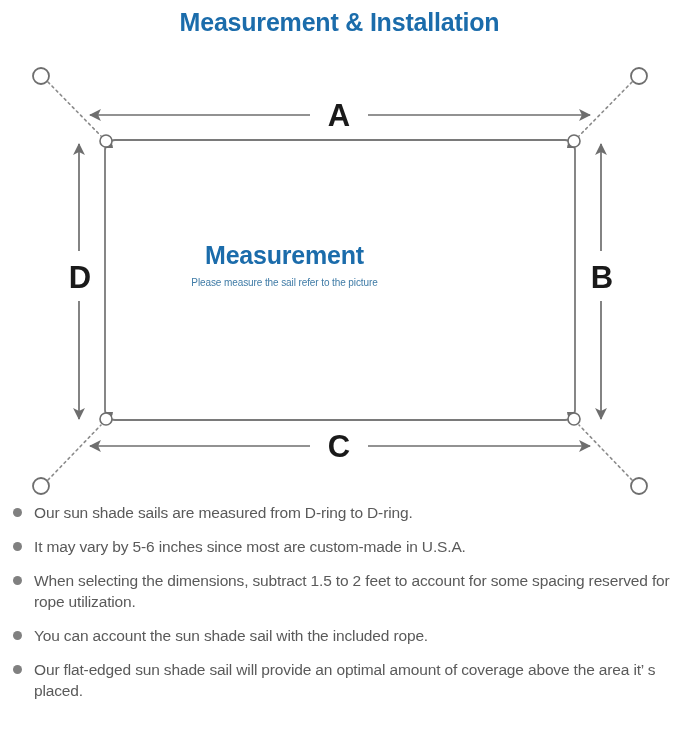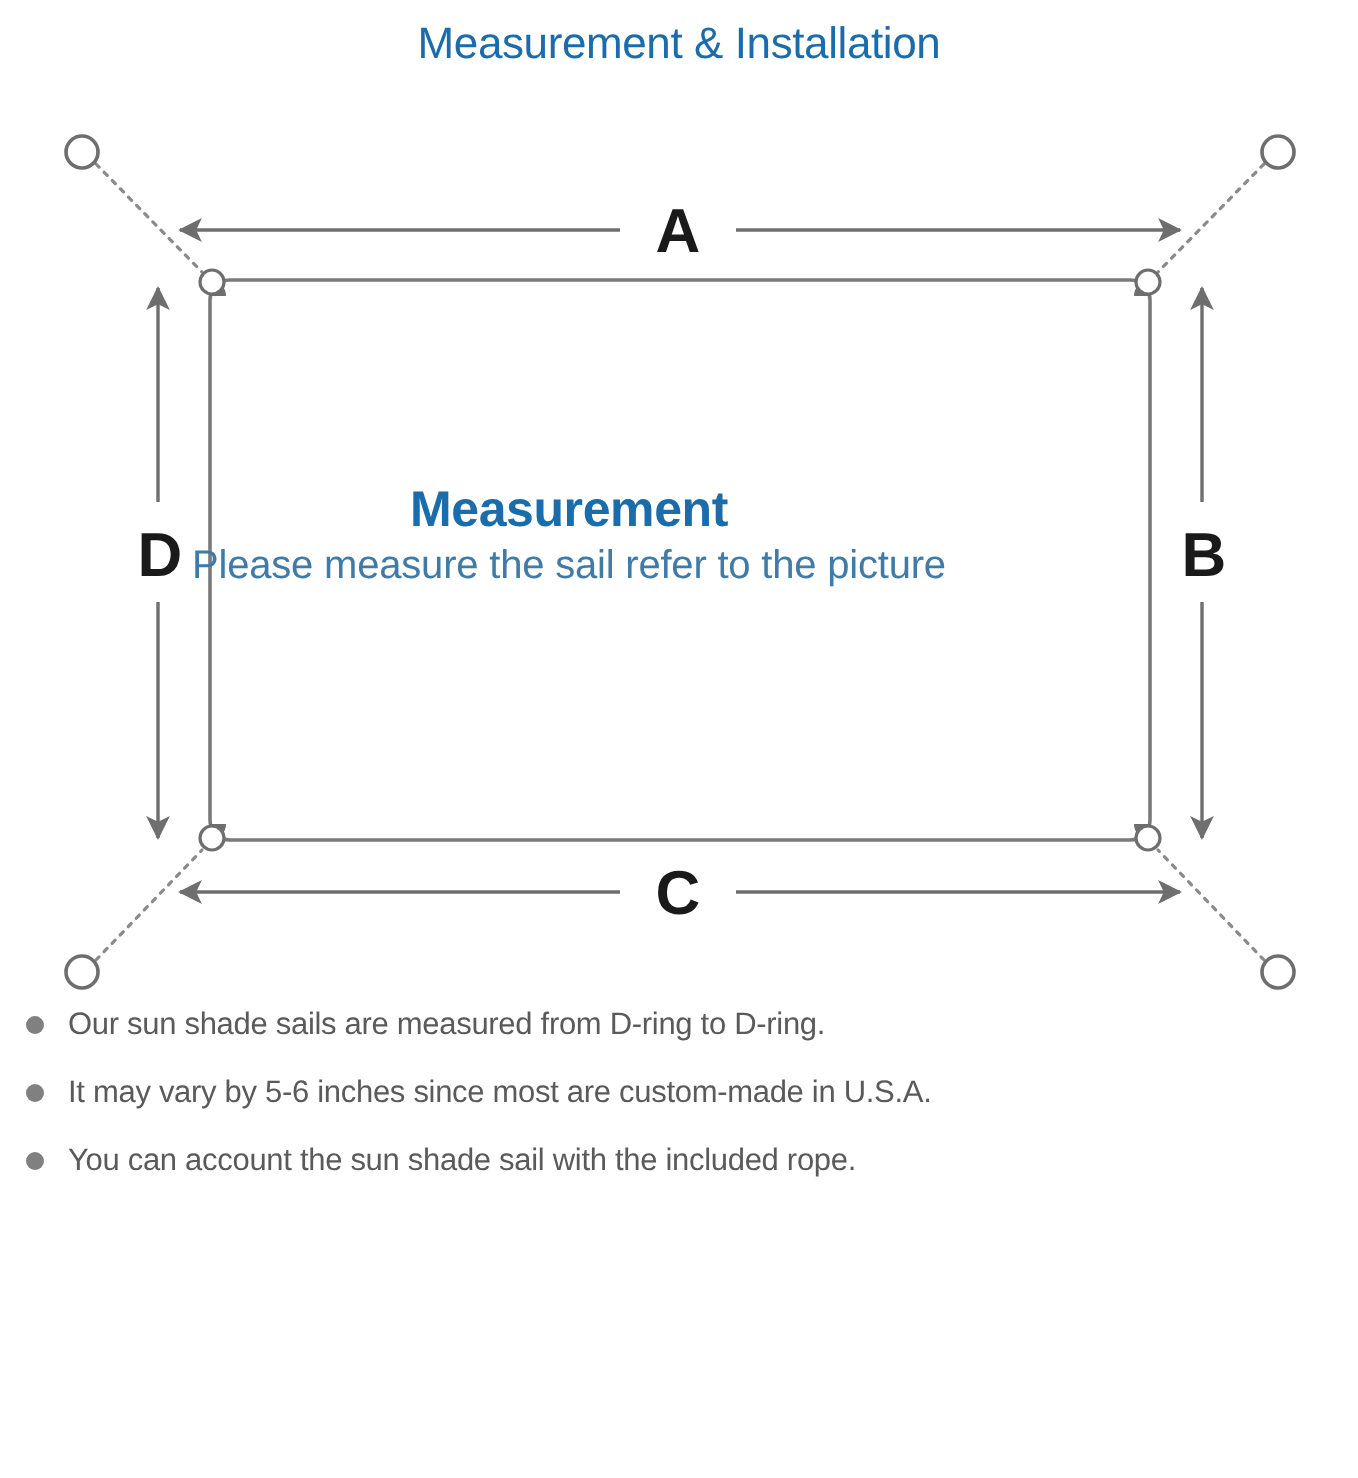--- a/index.html
+++ b/index.html
@@ -15,22 +15,22 @@
     overflow: hidden;
   }
 
   
   #page-title {
     position: absolute;
     top: 0px;
     left: 0;
     width: 679px;
     text-align: center;
-    font-size: 22px;
-    font-weight: normal;
+    font-size: 25px;
+    font-weight: bold;
     color: #1b6cab;
     letter-spacing: -0.2px;
     line-height: 44px;
   }
 
   
   #diagram {
     position: absolute;
     top: 48px;
     left: 0;
@@ -49,21 +49,21 @@
     pointer-events: none;
   }
   #sail-caption .main {
     font-size: 25px;
     font-weight: bold;
     color: #1b6cab;
     line-height: 30px;
     letter-spacing: -0.2px;
   }
   #sail-caption .sub {
-    font-size: 20px;
+    font-size: 10px;
     color: #3f7ba6;
     line-height: 26px;
     letter-spacing: -0.1px;
   }
 
   
   #notes {
     position: absolute;
     left: 8px;
     top: 502px;
@@ -173,15 +173,23 @@
   <div class="note-item">
     <span class="bullet"></span>
     <span>Our sun shade sails are measured from D-ring to D-ring.</span>
   </div>
   <div class="note-item">
     <span class="bullet"></span>
     <span>It may vary by 5-6 inches since most are custom-made in U.S.A.</span>
   </div>
   <div class="note-item">
     <span class="bullet"></span>
+    <span>When selecting the dimensions, subtract 1.5 to 2 feet to account for some spacing reserved for rope utilization.</span>
+  </div>
+  <div class="note-item">
+    <span class="bullet"></span>
     <span>You can account the sun shade sail with the included rope.</span>
+  </div>
+  <div class="note-item">
+    <span class="bullet"></span>
+    <span>Our flat-edged sun shade sail will provide an optimal amount of coverage above the area it’ s placed.</span>
   </div>
 </div>
 
 </body></html>

